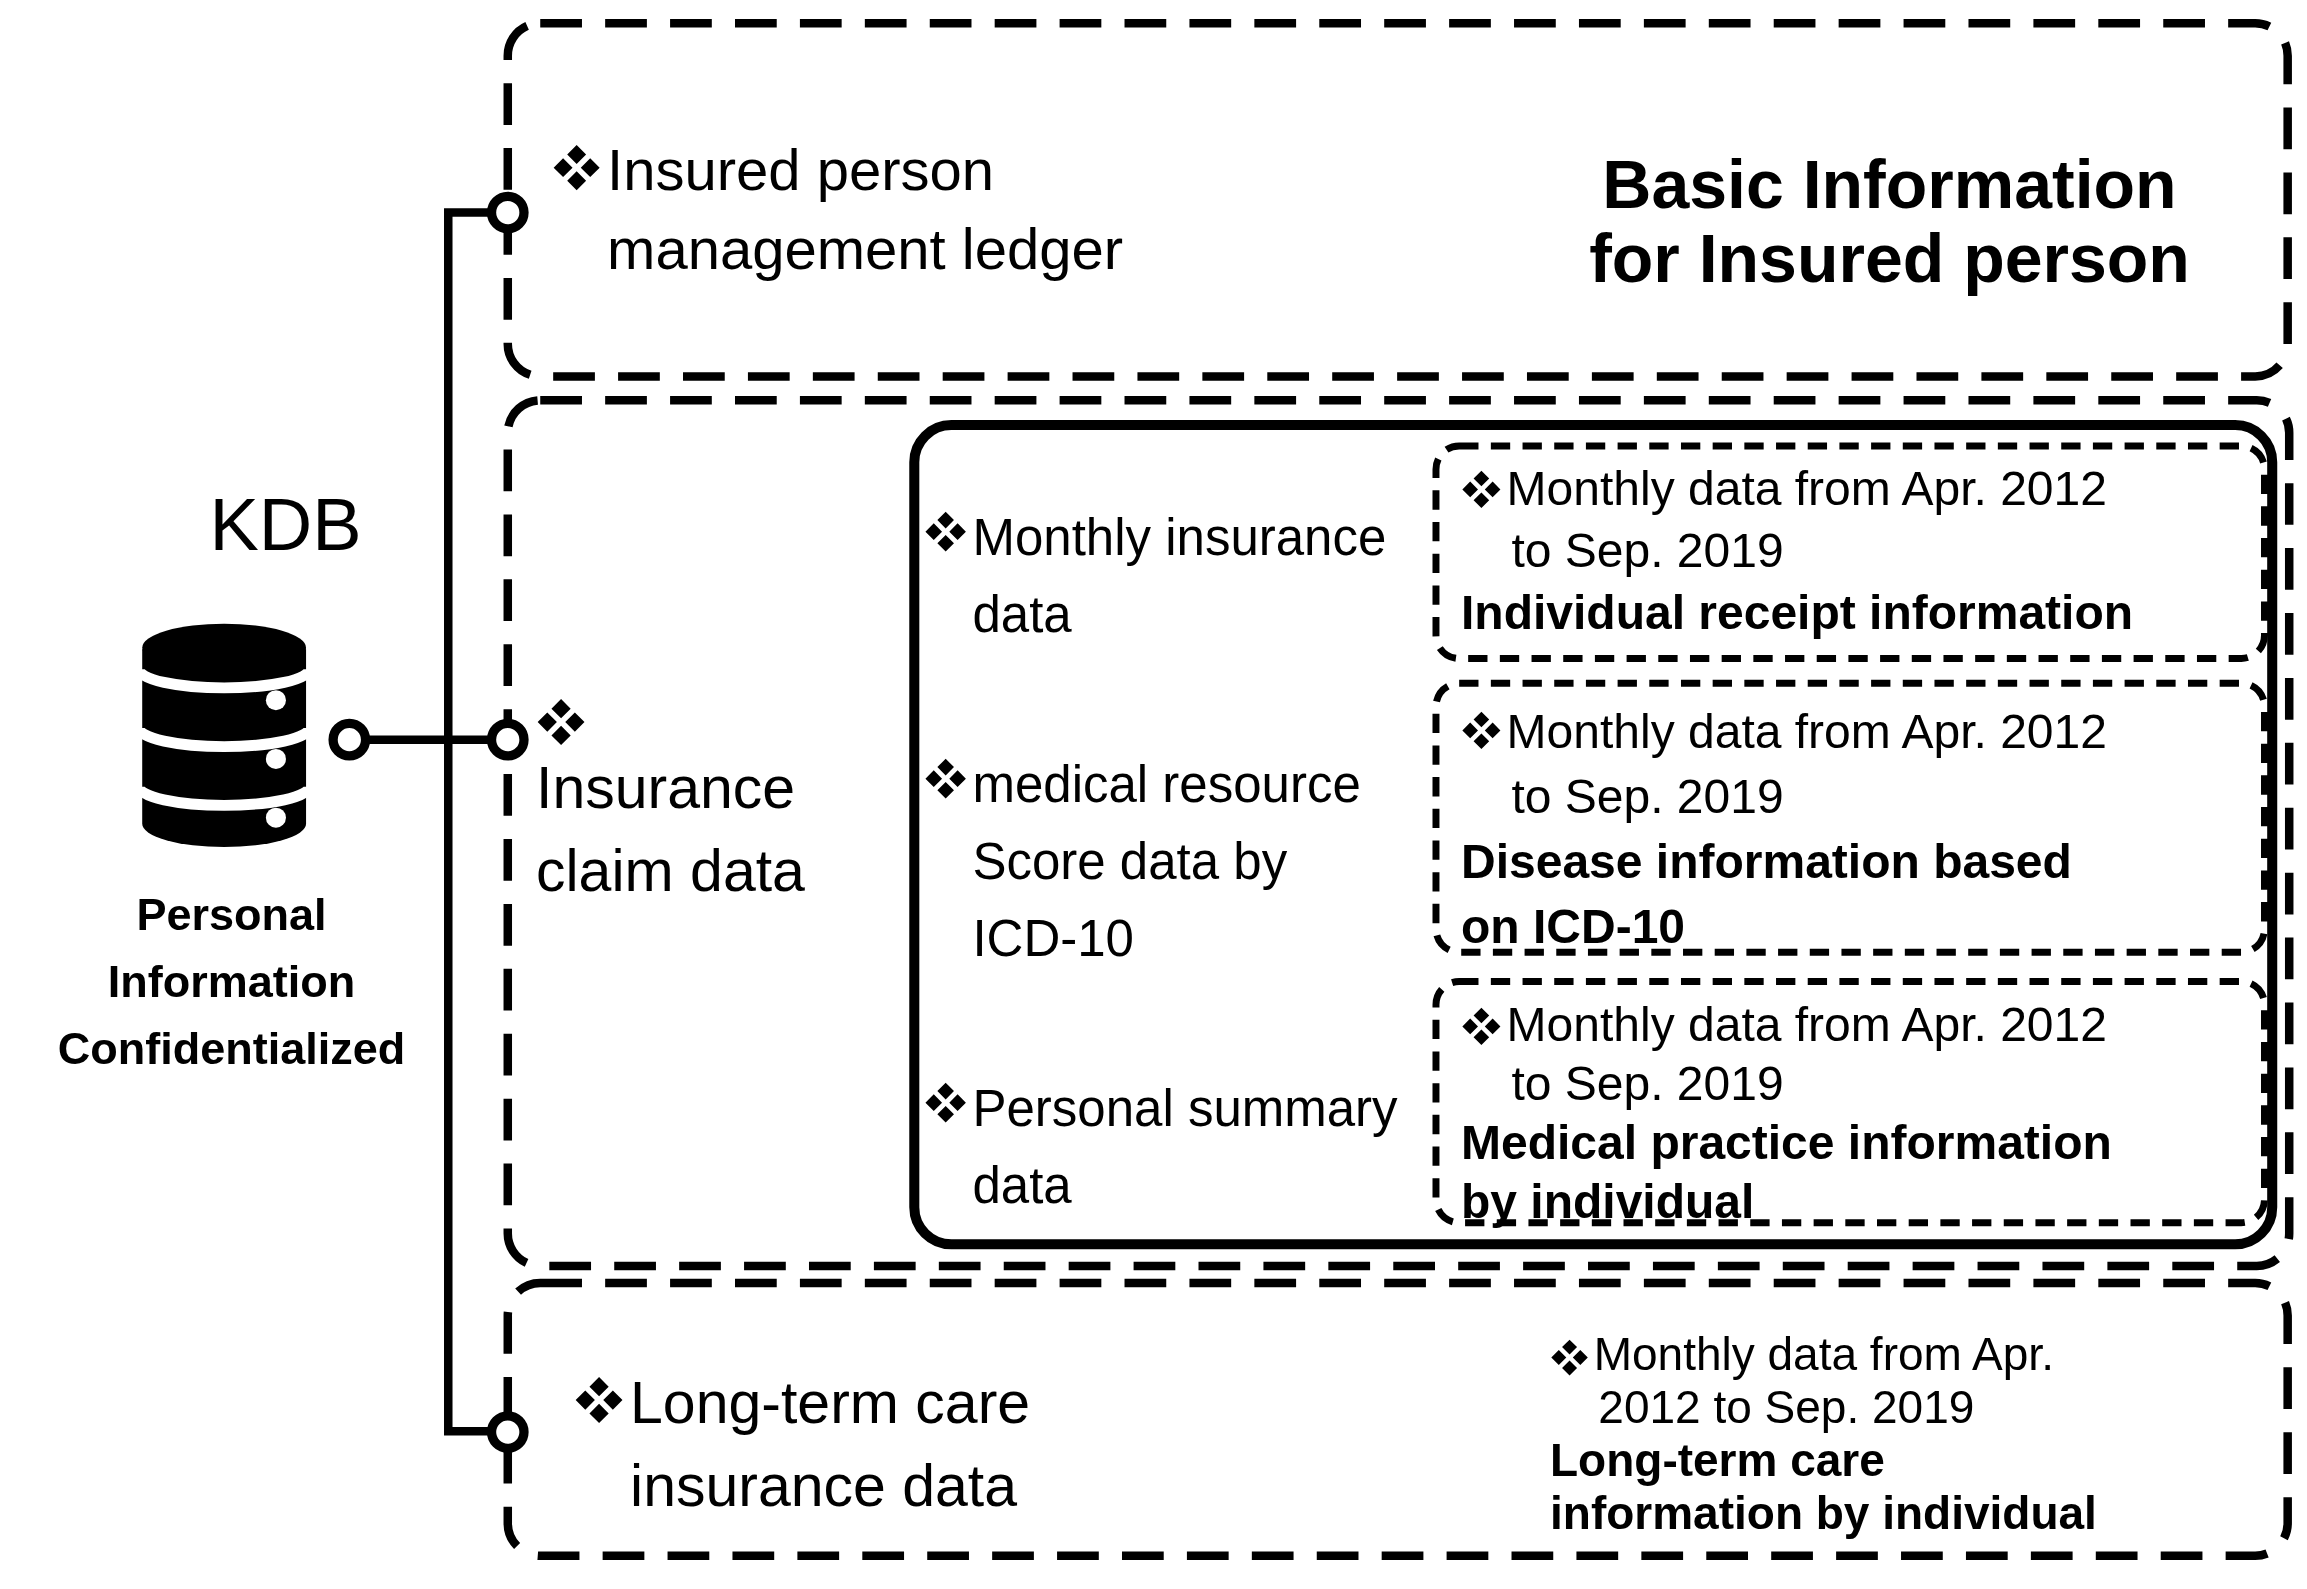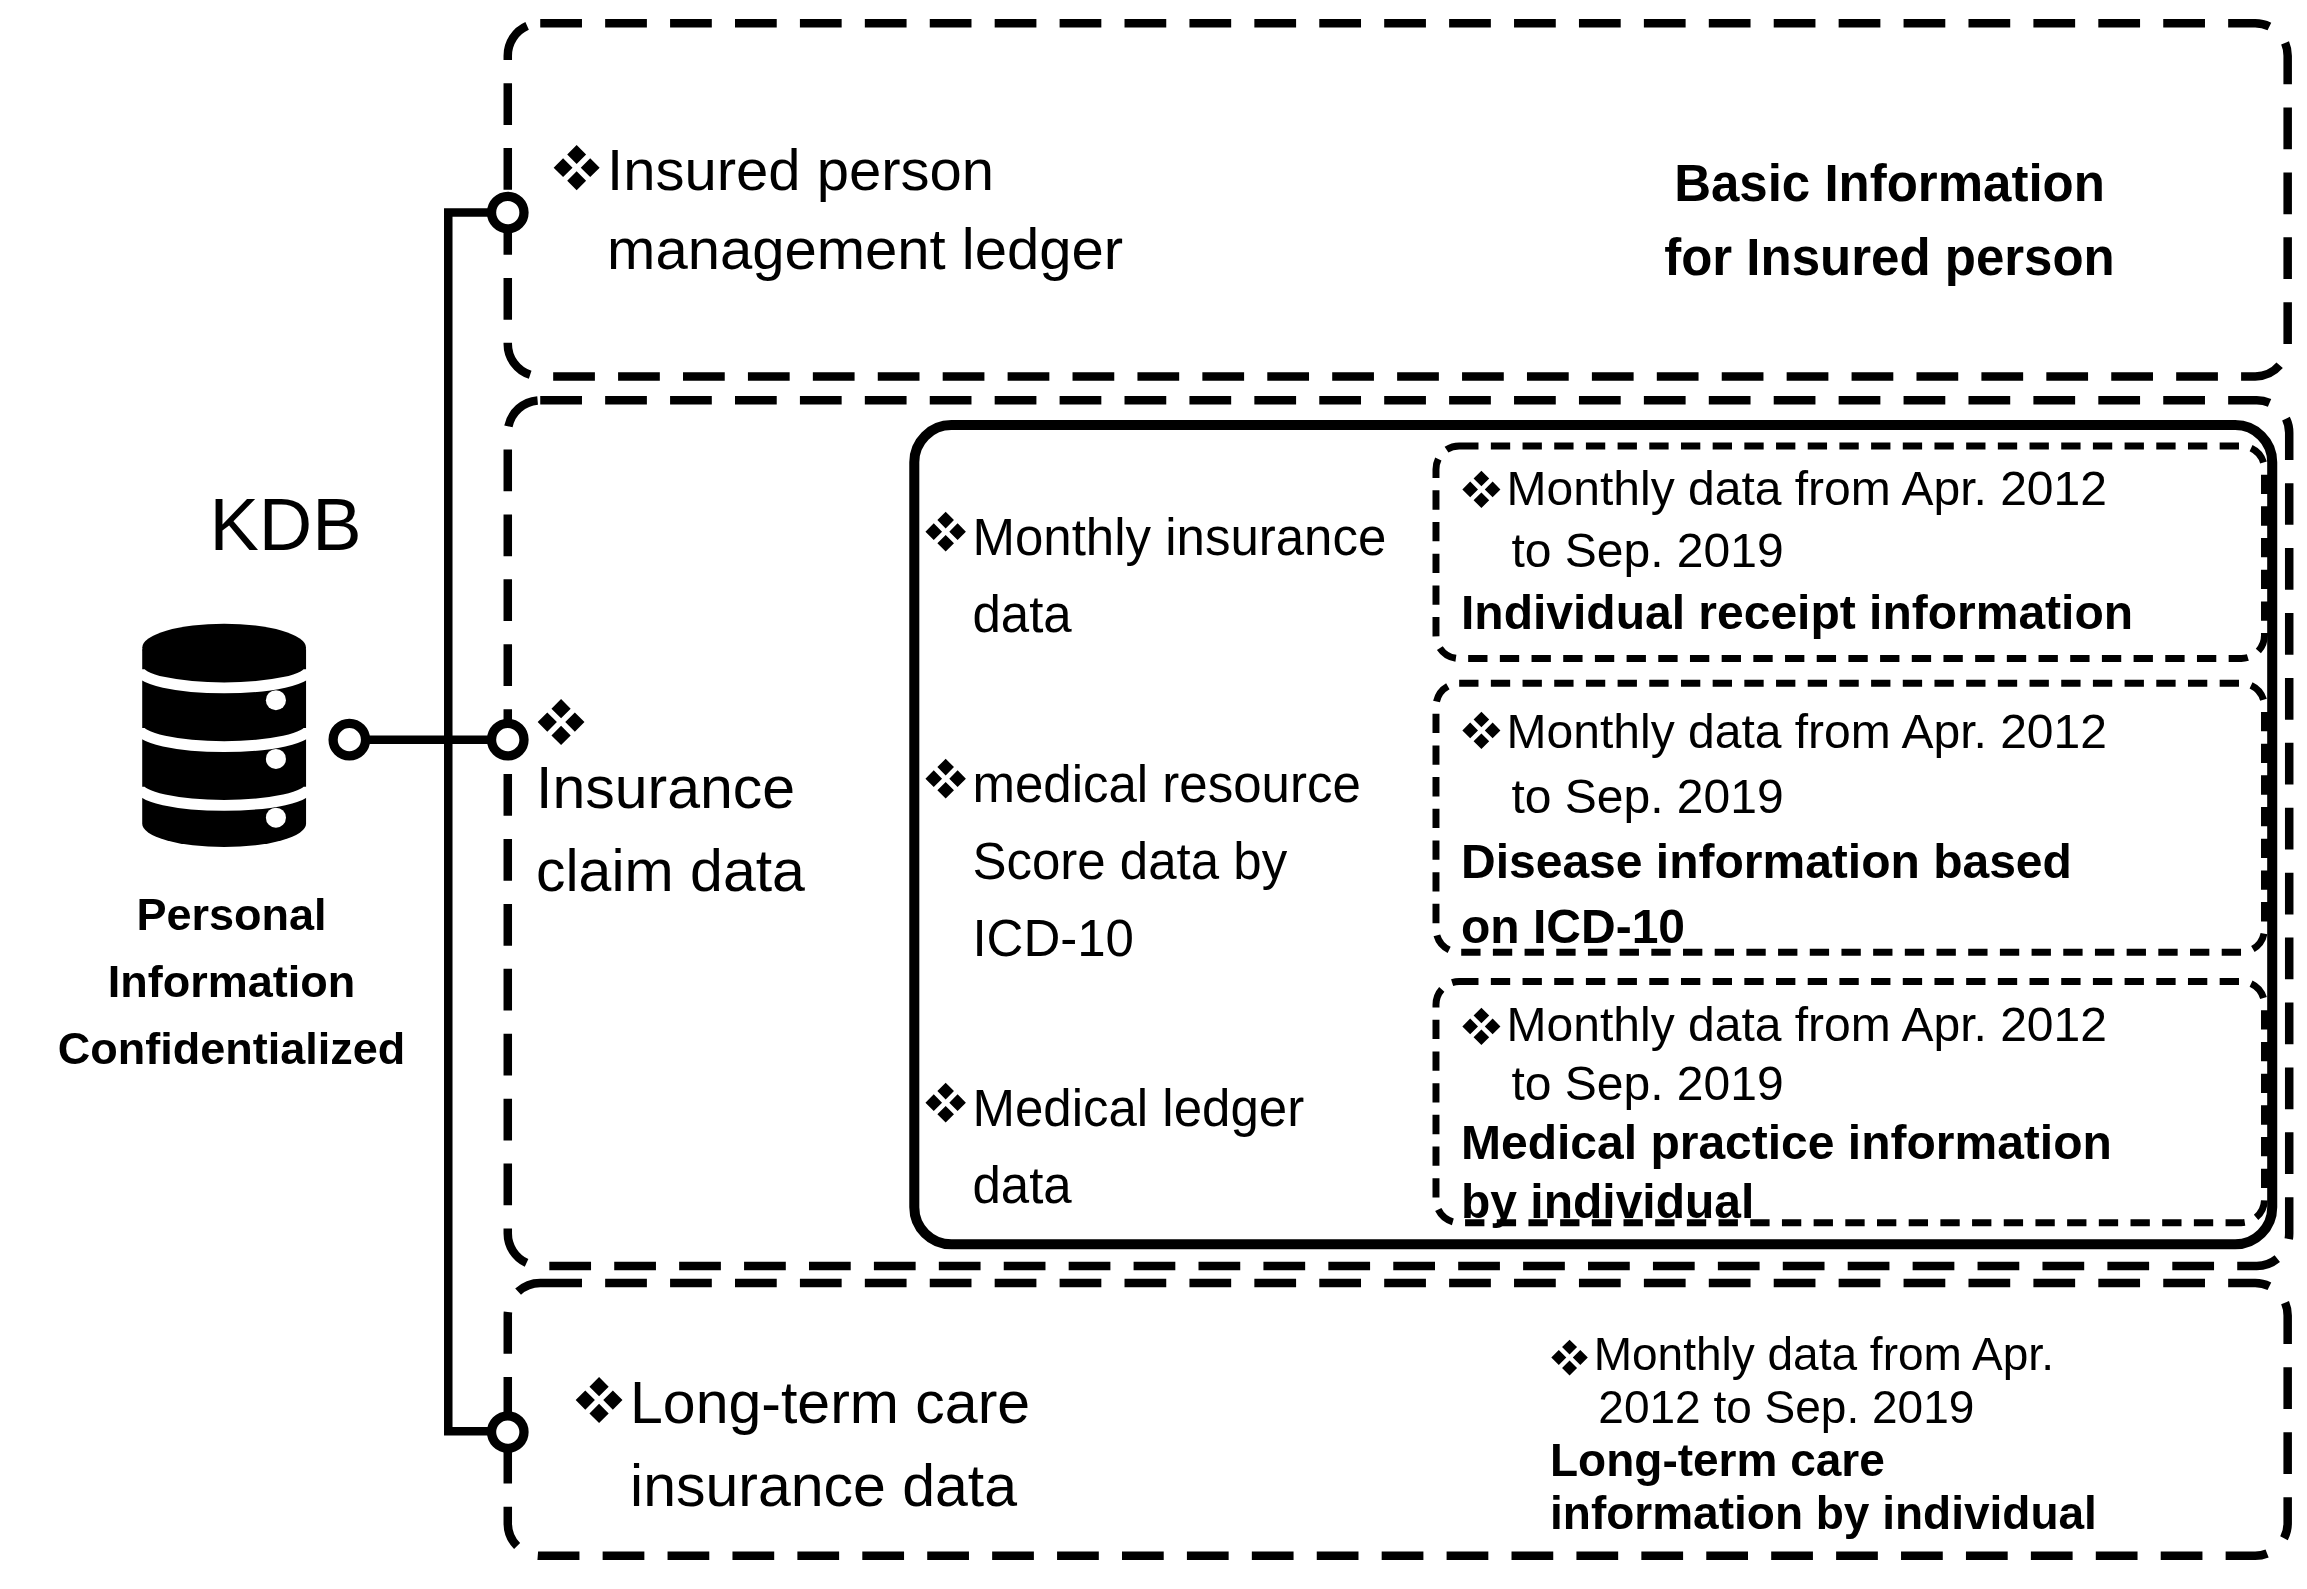--- a/index.html
+++ b/index.html
@@ -13,21 +13,21 @@
   .txt { position:absolute; white-space:nowrap; }
   .row { display:flex; align-items:flex-start; }
   .qdi { flex:0 0 auto; width:0.85em; height:0.85em; margin-top:0.22em; margin-right:0.10em; fill:#000; display:block; }
   .bold { font-weight:700; }
   .center { text-align:center; }
   
   .f-kdb   { font-size:74px; line-height:80px; }
   .f-cap   { font-size:45px; line-height:67px; font-weight:700; }
   .f-big   { font-size:58px; line-height:79px; }
   .f-big2  { font-size:59px; line-height:83px; }
-  .f-title { font-size:51px; line-height:74px; font-weight:700; }
+  .f-title { font-size:68px; line-height:74px; font-weight:700; }
   .f-item  { font-size:51px; line-height:77px; }
   .f-sub1  { font-size:48px; line-height:62px; }
   .f-sub2  { font-size:48px; line-height:65px; }
   .f-sub3  { font-size:48px; line-height:59px; }
   .f-bot   { font-size:46px; line-height:53px; }
   .indent  { margin-left:1.05em; }
 </style>
 </head>
 <body>
 
@@ -121,21 +121,21 @@
     <div>Score data by</div>
     <div>ICD-10</div>
   </div>
 </div>
 
 <div class="txt f-item row" style="left:924px; top:1070px;">
   <svg class="qdi" viewBox="0 0 24 24">
       <use href="#qd-shape"></use>
     </svg>
   <div>
-    <div>Medical ledger</div>
+    <div>Personal summary</div>
     <div>data</div>
   </div>
 </div>
 
 <div class="txt f-sub1" style="left:1461px; top:458px; width:781px;">
   <div class="row">
     <svg class="qdi" viewBox="0 0 24 24">
         <use href="#qd-shape"></use>
       </svg>
     <div>Monthly data from Apr. 2012</div>

